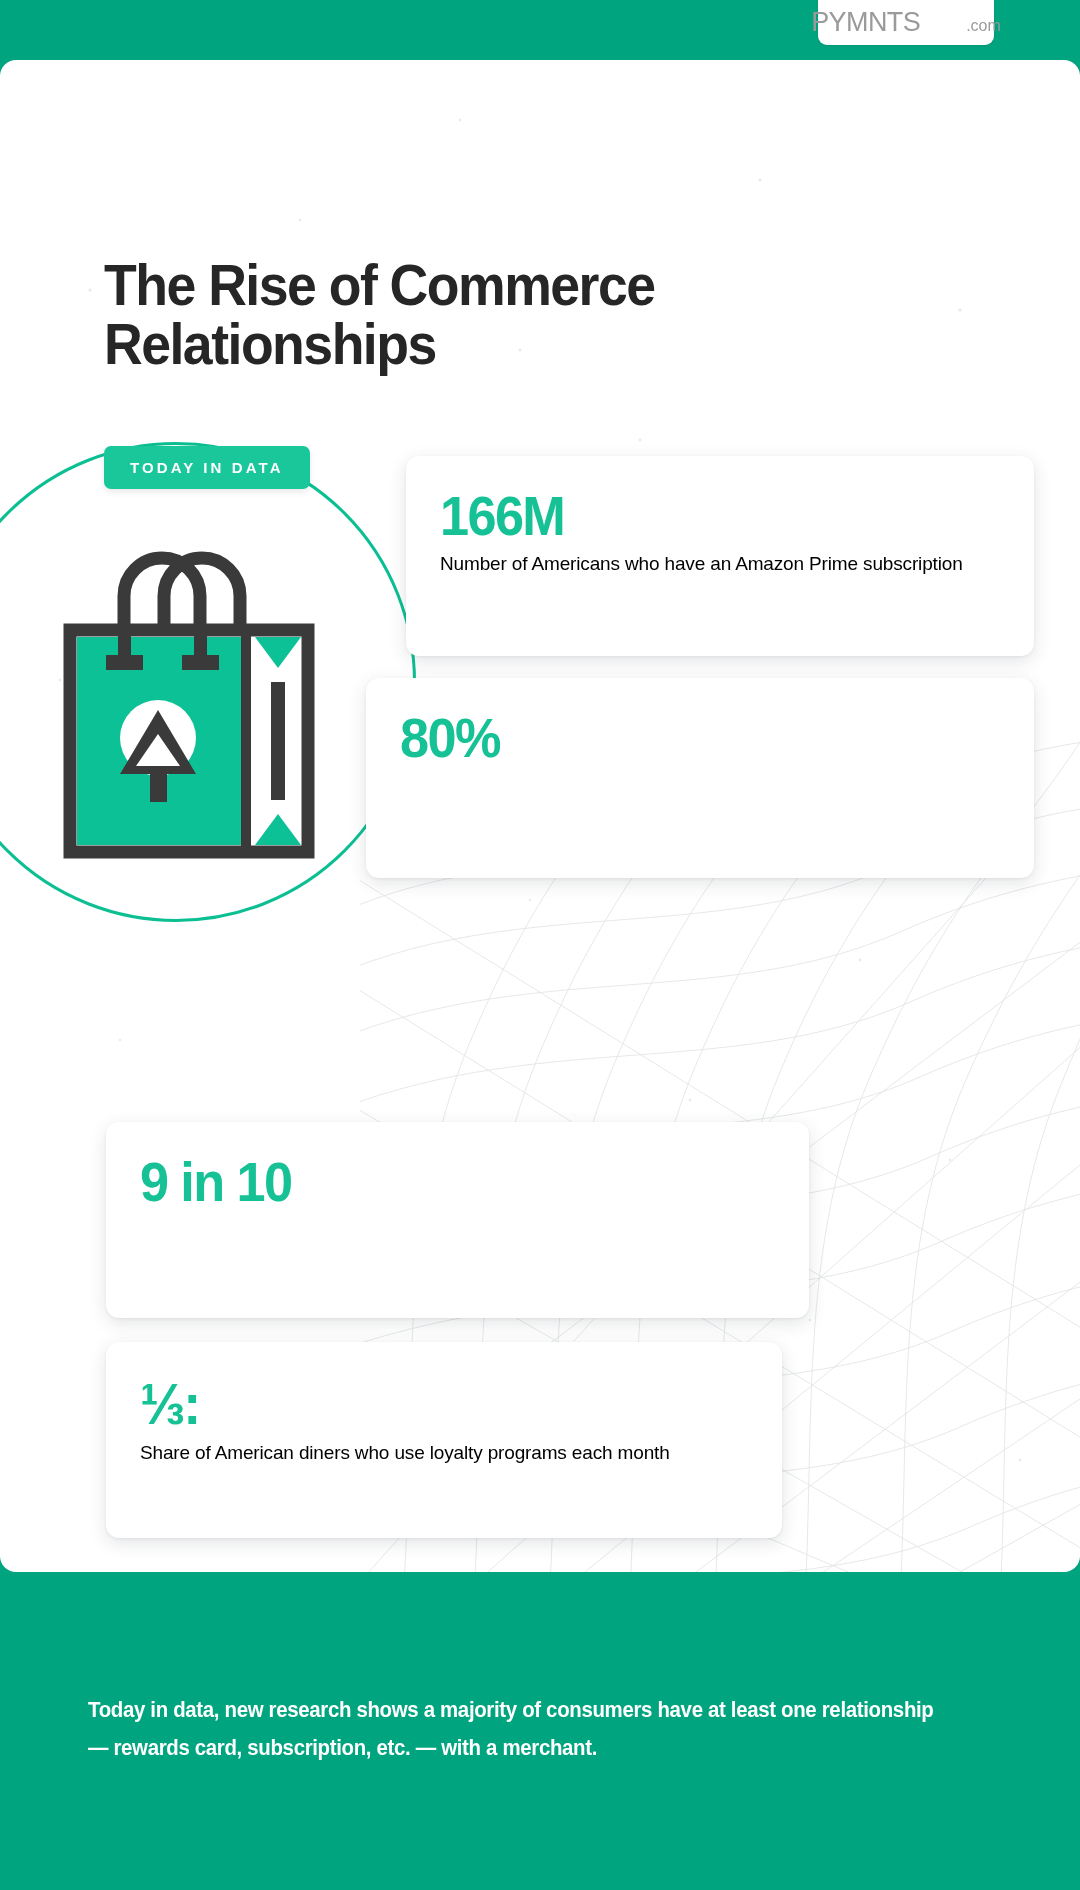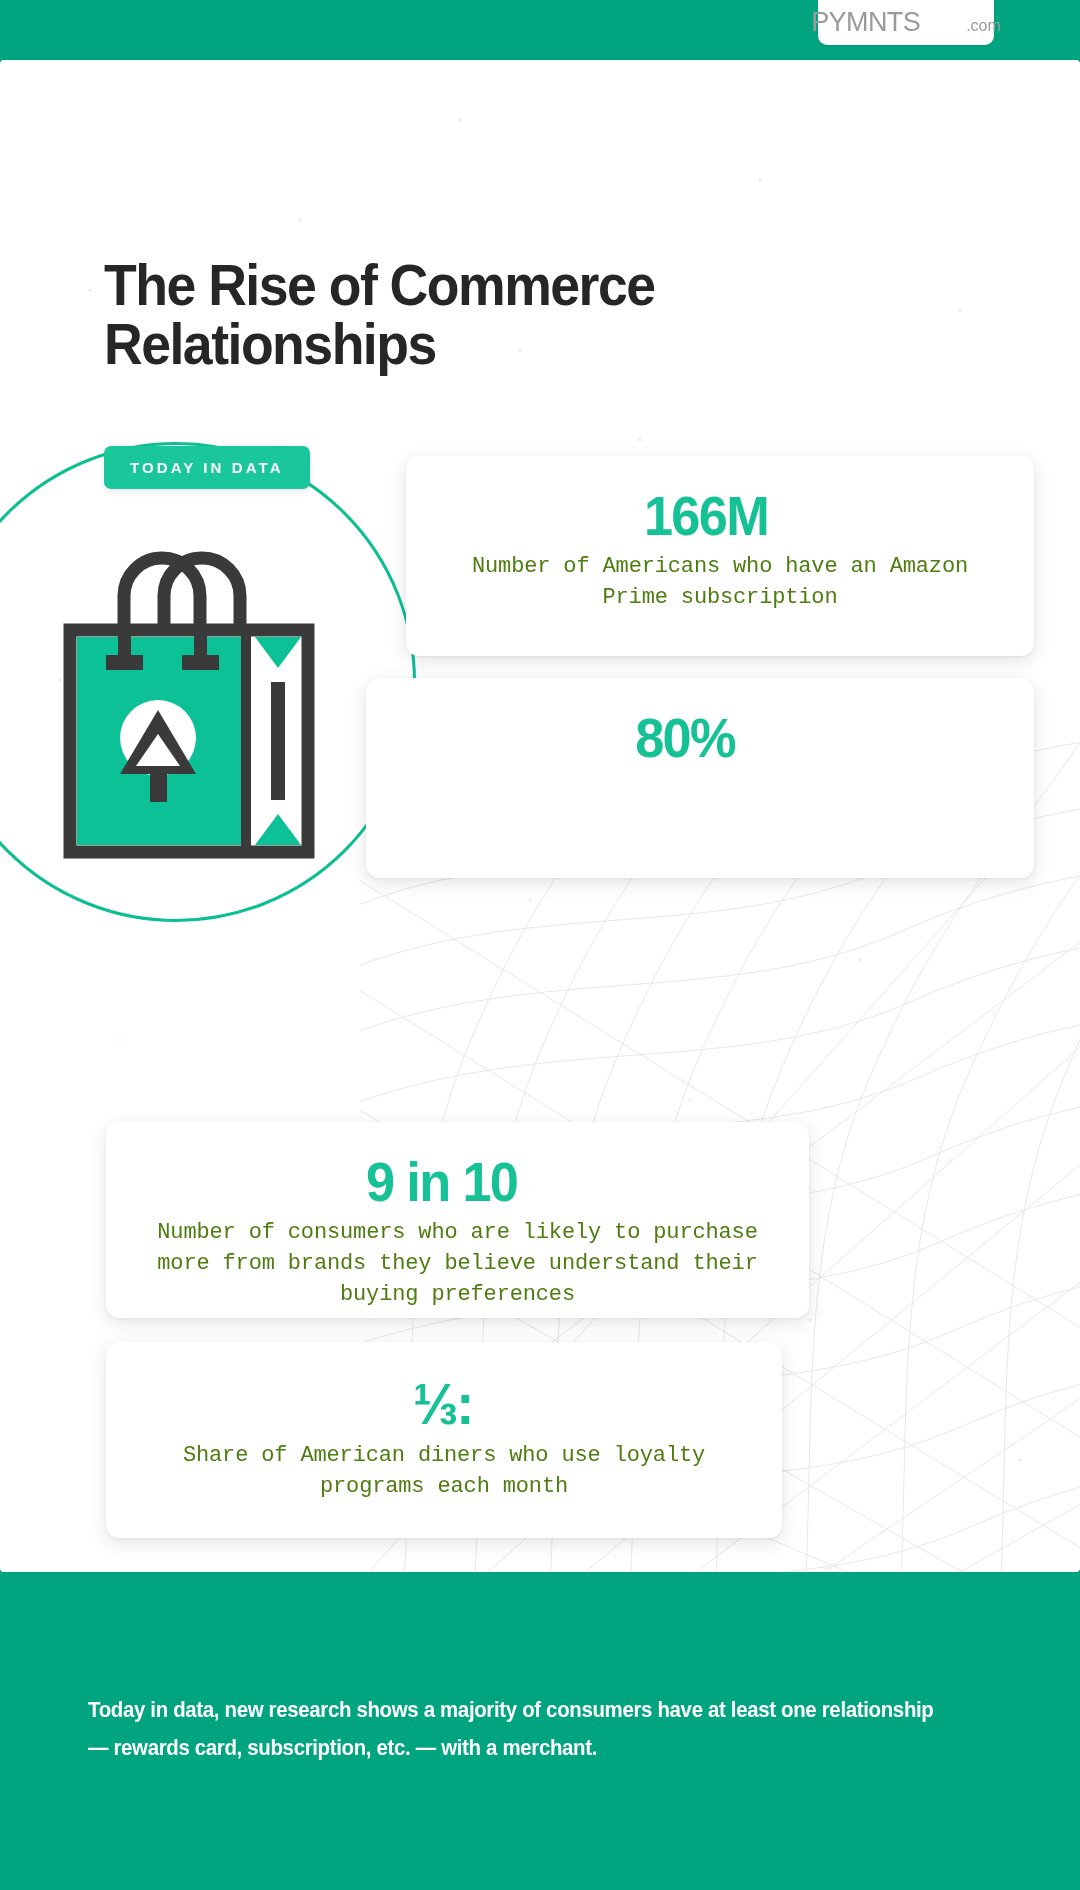--- a/index.html
+++ b/index.html
@@ -36,21 +36,21 @@
     font-size: 27px; font-weight: 400; color: #9a9a9a;
     letter-spacing: -0.6px; line-height: 1;
   }
   .logo-text .dotcom { font-size: 16px; letter-spacing: 0; margin-left: 46px; }
 
   
   .panel {
     position: absolute; left: 0; top: 60px;
     width: 1080px; height: 1512px;
     background: #ffffff;
-    border-radius: 4px;
+    border-radius: 16px;
     overflow: hidden;
   }
   .mesh {
     position: absolute; right: -40px; bottom: -60px;
     width: 760px; height: 920px;
     opacity: 0.85;
     pointer-events: none;
   }
   .speckle {
     position: absolute; inset: 0;
@@ -103,38 +103,37 @@
   .bag { position: absolute; left: 56px; top: 462px; width: 280px; height: 350px; z-index: 4; }
 
   
   .card {
     position: absolute;
     background: #ffffff;
     border-radius: 13px;
     box-shadow: 0 5px 18px rgba(40,50,60,0.13), 0 1px 3px rgba(40,50,60,0.07);
     z-index: 5;
     padding: 34px 34px 30px 34px;
-    text-align: center;
   }
   .stat-num {
     font-family: "Liberation Sans", sans-serif;
     font-weight: 700;
     font-size: 55px;
     line-height: 0.98;
     letter-spacing: -1.7px;
     color: #15C195;
     transform: scaleX(0.95);
     transform-origin: left top;
     margin-bottom: 7px;
   }
   .stat-desc {
-    font-family: Liberation Mono, monospace;
-    font-size: 22px;
+    font-family: Liberation Sans, sans-serif;
+    font-size: 19px;
     line-height: 1.42;
-    color: #4d7c0f;
+    color: #000000;
     letter-spacing: -0.15px;
   }
 
   #card-1 { left: 406px; top: 396px;  width: 628px; height: 200px; }
   #card-2 { left: 366px; top: 618px;  width: 668px; height: 200px; }
   #card-3 { left: 198px; top: 838px;  width: 682px; height: 196px; }
   #card-4 { left: 106px; top: 1062px; width: 703px; height: 196px; }
   #card-5 { left: 106px; top: 1282px; width: 676px; height: 196px; }
 
   
@@ -281,21 +280,20 @@
       <div class="stat-desc">Number of Americans who have an Amazon Prime subscription</div>
     </div>
 
     <div class="card" id="card-2">
       <div class="stat-num">80%</div>
     </div>
 
 
     <div class="card" id="card-4">
       <div class="stat-num">9 in 10</div>
-      <div class="stat-desc">Number of consumers who are likely to purchase more from brands they believe understand their buying preferences</div>
     </div>
 
     <div class="card" id="card-5">
       <div class="stat-num frac">
           <span class="glyph">⅓:</span>
         </div>
       <div class="stat-desc">Share of American diners who use loyalty programs each month</div>
     </div>
 
   </div>

